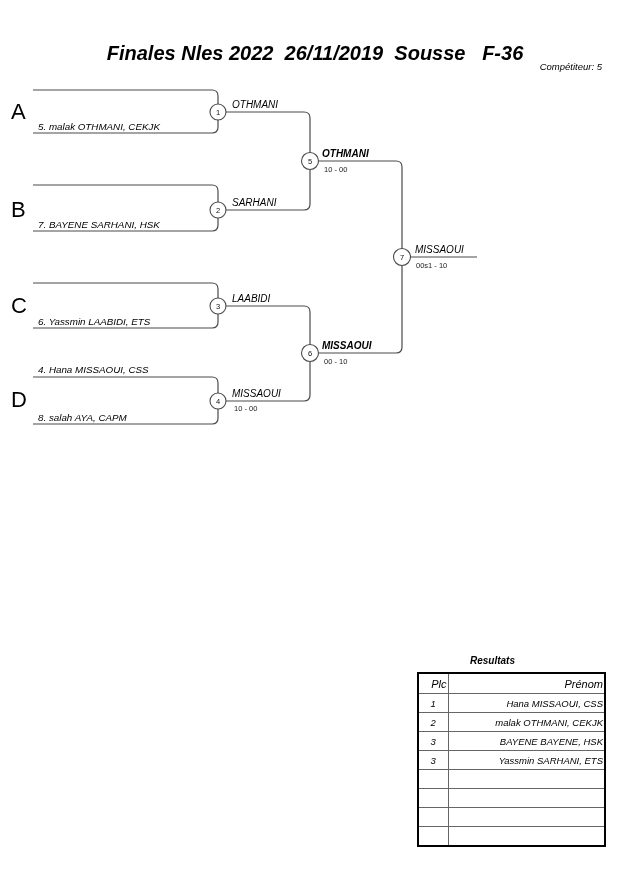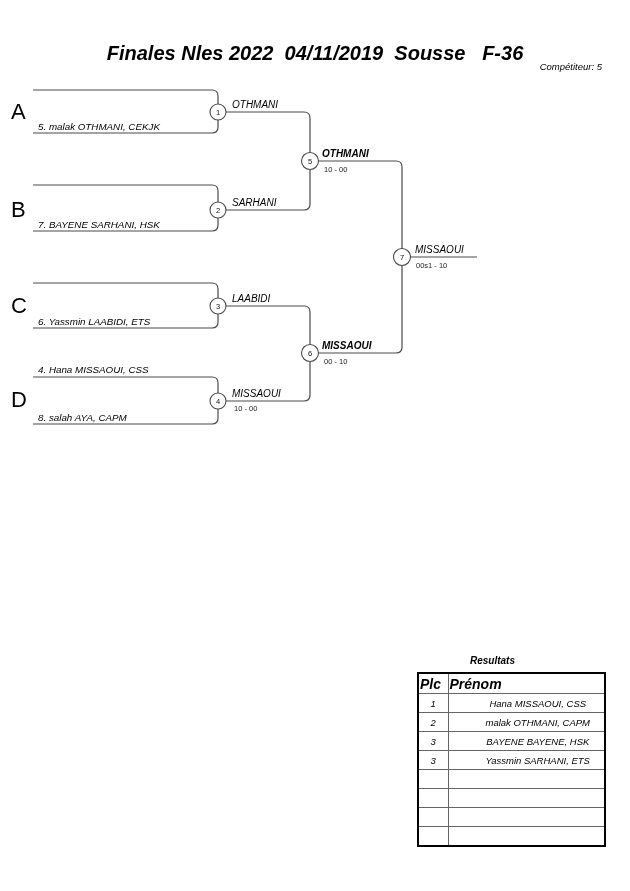--- a/index.html
+++ b/index.html
@@ -31,30 +31,30 @@
     text-align:center;font-size:10px;font-weight:bold;font-style:italic;
     margin-bottom:6px;
   }
   table.results{
     border-collapse:collapse;width:189px;table-layout:fixed;
     border:2px solid #000;
   }
   table.results th,table.results td{
     border:1px solid #666;font-style:italic;overflow:hidden;white-space:nowrap;
   }
-  table.results th{height:17px;font-size:14px;font-weight:bold;text-align:left;}
+  table.results th{height:17px;font-size:11px;font-weight:normal;text-align:right;}
   table.results td{height:16px;font-size:9.5px;}
   td.plc-cell{text-align:center;}
-  td.name-cell{text-align:center;padding-left:24px;margin-top:8px;}
+  td.name-cell{text-align:right;padding-left:24px;margin-top:8px;}
   col.col-plc{width:30px;}
 </style>
 </head>
 <body>
 
-<div class="page-title">Finales Nles 2022  04/11/2019  Sousse   F-36</div>
+<div class="page-title">Finales Nles 2022  26/11/2019  Sousse   F-36</div>
 <div class="competitor-line">Compétiteur: 5</div>
 
 <svg class="bracket" width="630" height="480" viewBox="0 0 630 480" xmlns="http://www.w3.org/2000/svg">
 
   <path class="br-line" d="M33,90 H212 Q218,90 218,96 V104"></path>
   <path class="br-line" d="M33,133 H212 Q218,133 218,127 V120"></path>
 
   <path class="br-line" d="M33,185 H212 Q218,185 218,191 V202"></path>
   <path class="br-line" d="M33,231 H212 Q218,231 218,225 V218"></path>
 
@@ -126,21 +126,21 @@
         <th>Prénom</th>
       </tr>
     </thead>
     <tbody>
       <tr>
         <td class="plc-cell">1</td>
         <td class="name-cell">Hana MISSAOUI, CSS</td>
       </tr>
       <tr>
         <td class="plc-cell">2</td>
-        <td class="name-cell">malak OTHMANI, CAPM</td>
+        <td class="name-cell">malak OTHMANI, CEKJK</td>
       </tr>
       <tr>
         <td class="plc-cell">3</td>
         <td class="name-cell">BAYENE BAYENE, HSK</td>
       </tr>
       <tr>
         <td class="plc-cell">3</td>
         <td class="name-cell">Yassmin SARHANI, ETS</td>
       </tr>
       <tr>

